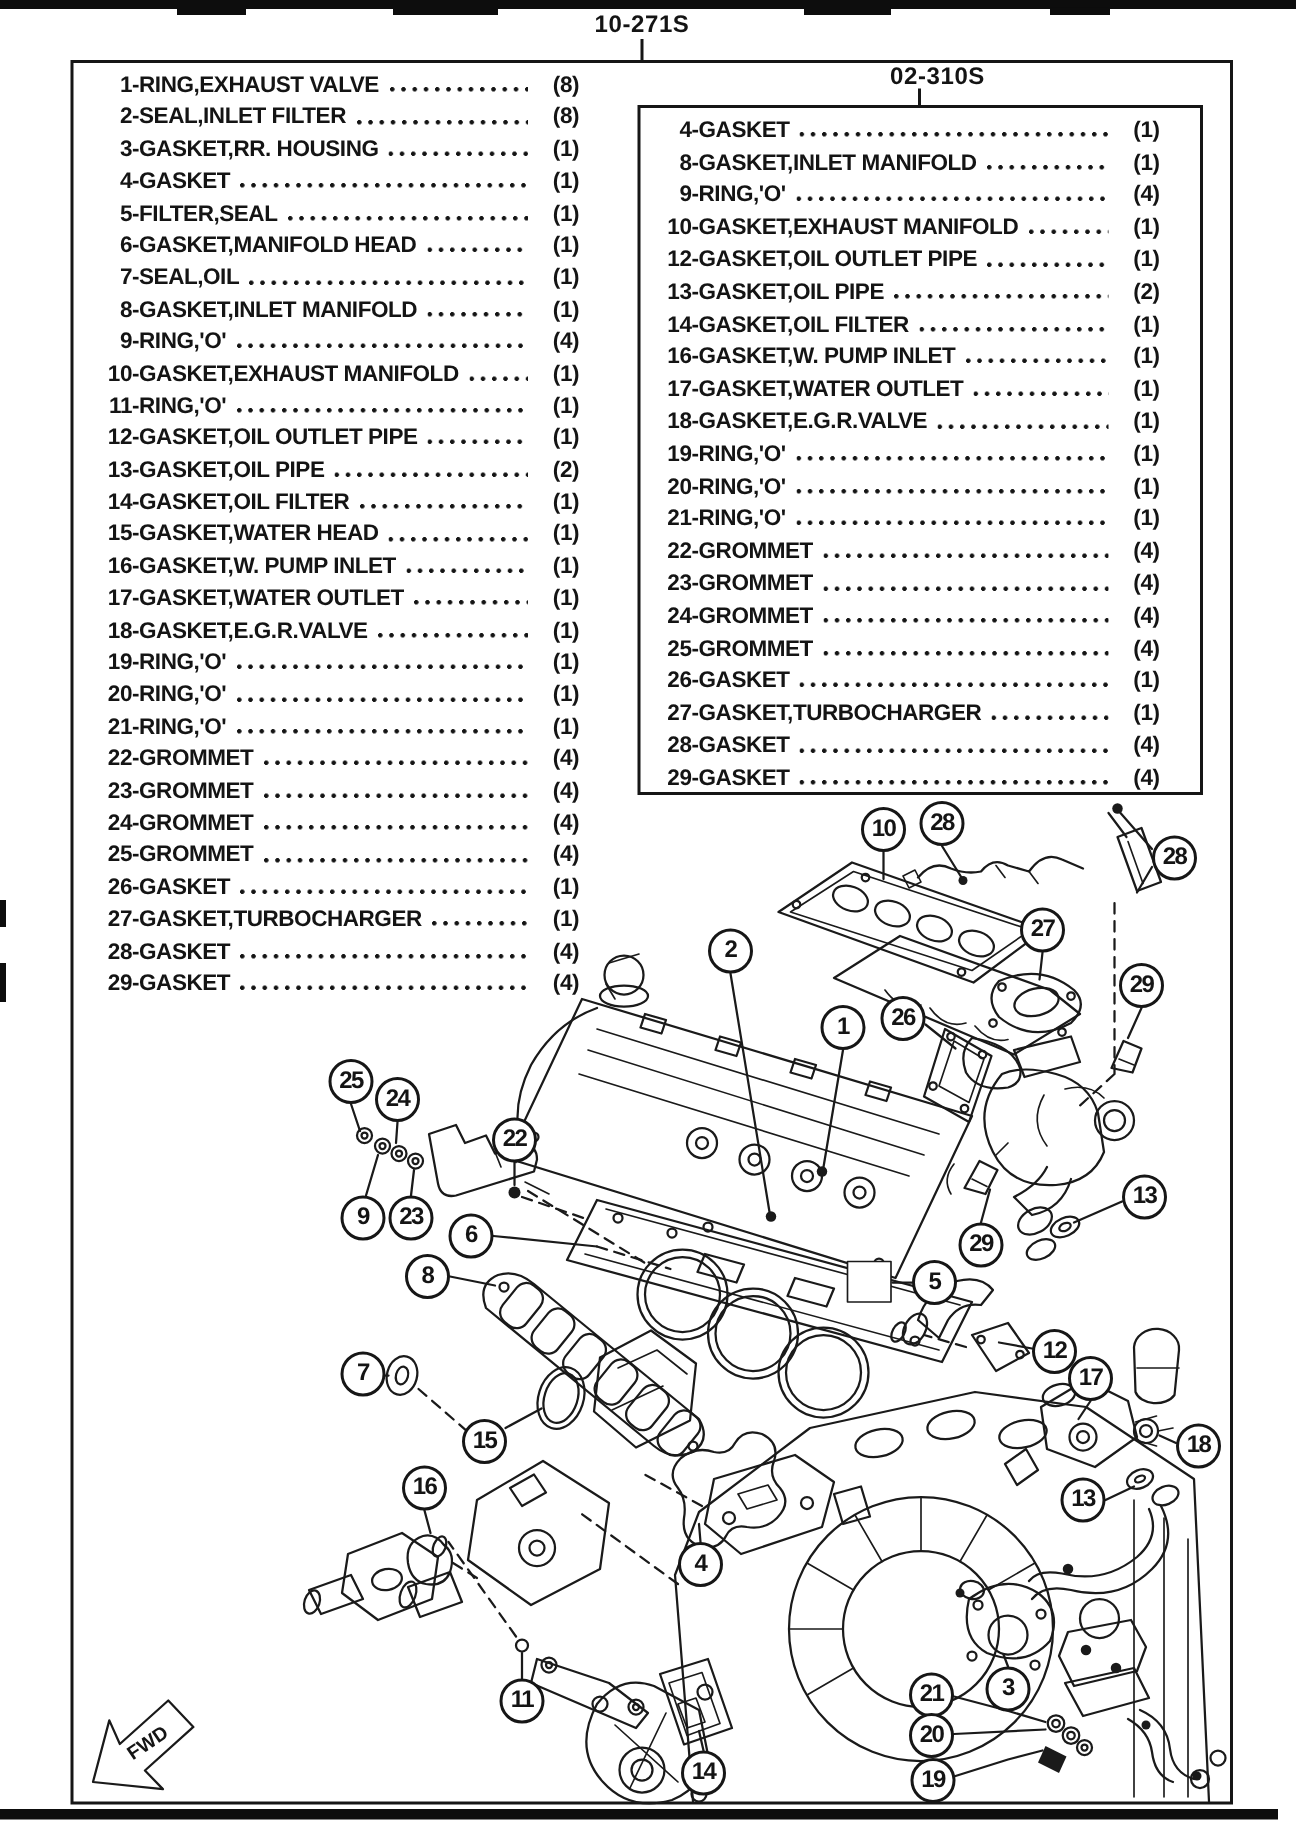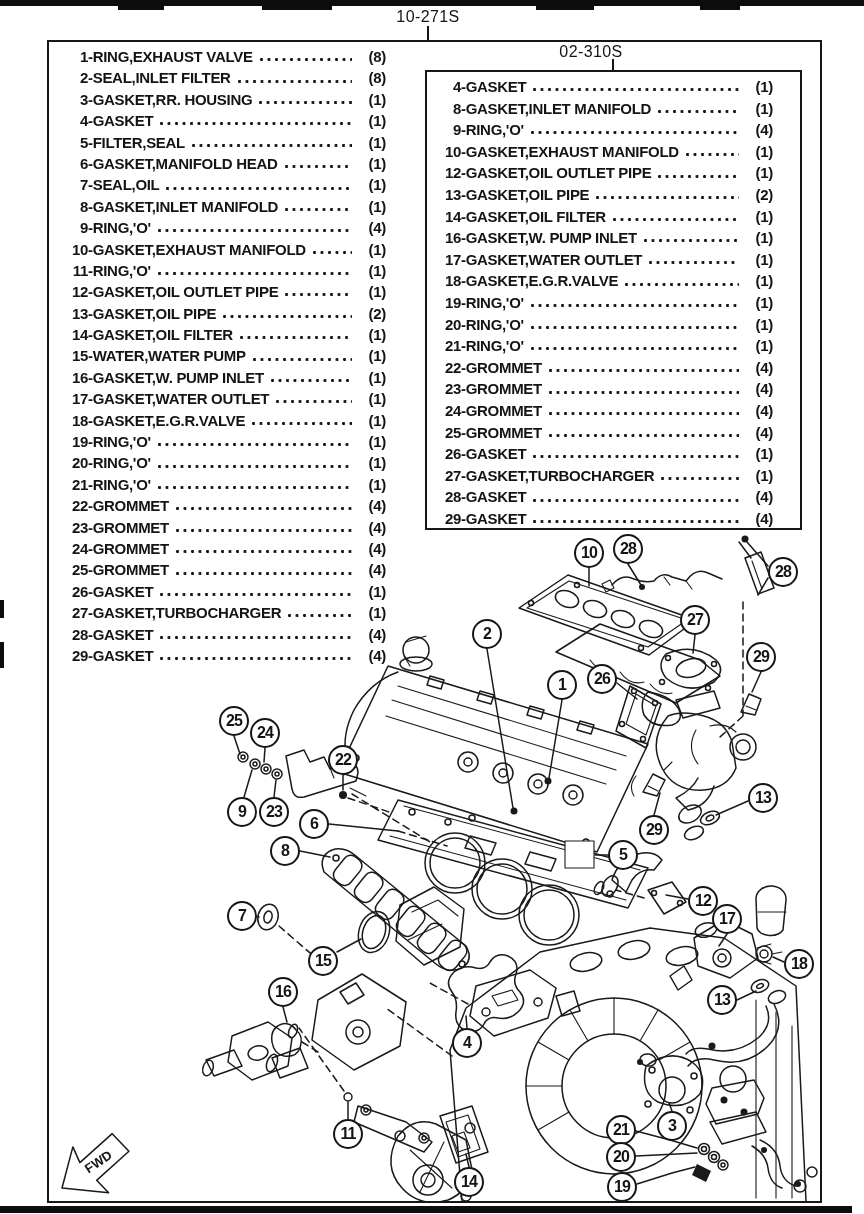--- a/index.html
+++ b/index.html
@@ -3,24 +3,24 @@
 <meta charset="utf-8">
 <style>
   html,body{margin:0;padding:0;background:#fff;}
   #page{position:relative;width:864px;height:1214px;background:#fff;overflow:hidden;
         font-family:"Liberation Sans",sans-serif;color:#141414;}
   .scanbar-top{position:absolute;left:0;top:0;width:864px;height:6px;background:#0d0d0d;}
   .scanbar-bottom{position:absolute;left:0;top:1206px;width:852px;height:7px;background:#0d0d0d;}
   .scan-mark{position:absolute;background:#0d0d0d;}
   .frame{position:absolute;left:47px;top:40px;width:775px;height:1163px;
          border:2.5px solid #161616;box-sizing:border-box;}
-  .code-label{position:absolute;width:120px;text-align:center;font-size:16px;font-weight:normal;
+  .code-label{position:absolute;width:120px;text-align:center;font-size:16px;font-weight:bold;
               letter-spacing:.4px;white-space:nowrap;}
   #code-top{left:368px;top:8px;}
-  #code-inner{left:531px;top:43px;}
+  #code-inner{left:565px;top:43px;}
   .tick{position:absolute;width:2px;background:#161616;}
   #tick-top{left:427px;top:26px;height:14px;}
   #tick-inner{left:612px;top:59px;height:11px;}
   .inner-box{position:absolute;left:425px;top:70px;width:377px;height:460px;
              border:2.5px solid #161616;box-sizing:border-box;}
   .plist{position:absolute;display:flex;flex-direction:column;}
   #left-list{left:64px;top:47px;width:322px;}
   #left-list .prow{height:21.4px;}
   #right-list{left:437px;top:77px;width:336px;}
   #right-list .prow{height:21.6px;}
@@ -156,21 +156,21 @@
       <div class="prow">
         <span class="pn">14</span>
         <span class="dash">-</span>
         <span class="nm">GASKET,OIL FILTER</span>
         <span class="lead"></span>
         <span class="qty">(1)</span>
       </div>
       <div class="prow">
         <span class="pn">15</span>
         <span class="dash">-</span>
-        <span class="nm">WATER,WATER PUMP</span>
+        <span class="nm">GASKET,WATER HEAD</span>
         <span class="lead"></span>
         <span class="qty">(1)</span>
       </div>
       <div class="prow">
         <span class="pn">16</span>
         <span class="dash">-</span>
         <span class="nm">GASKET,W. PUMP INLET</span>
         <span class="lead"></span>
         <span class="qty">(1)</span>
       </div>

